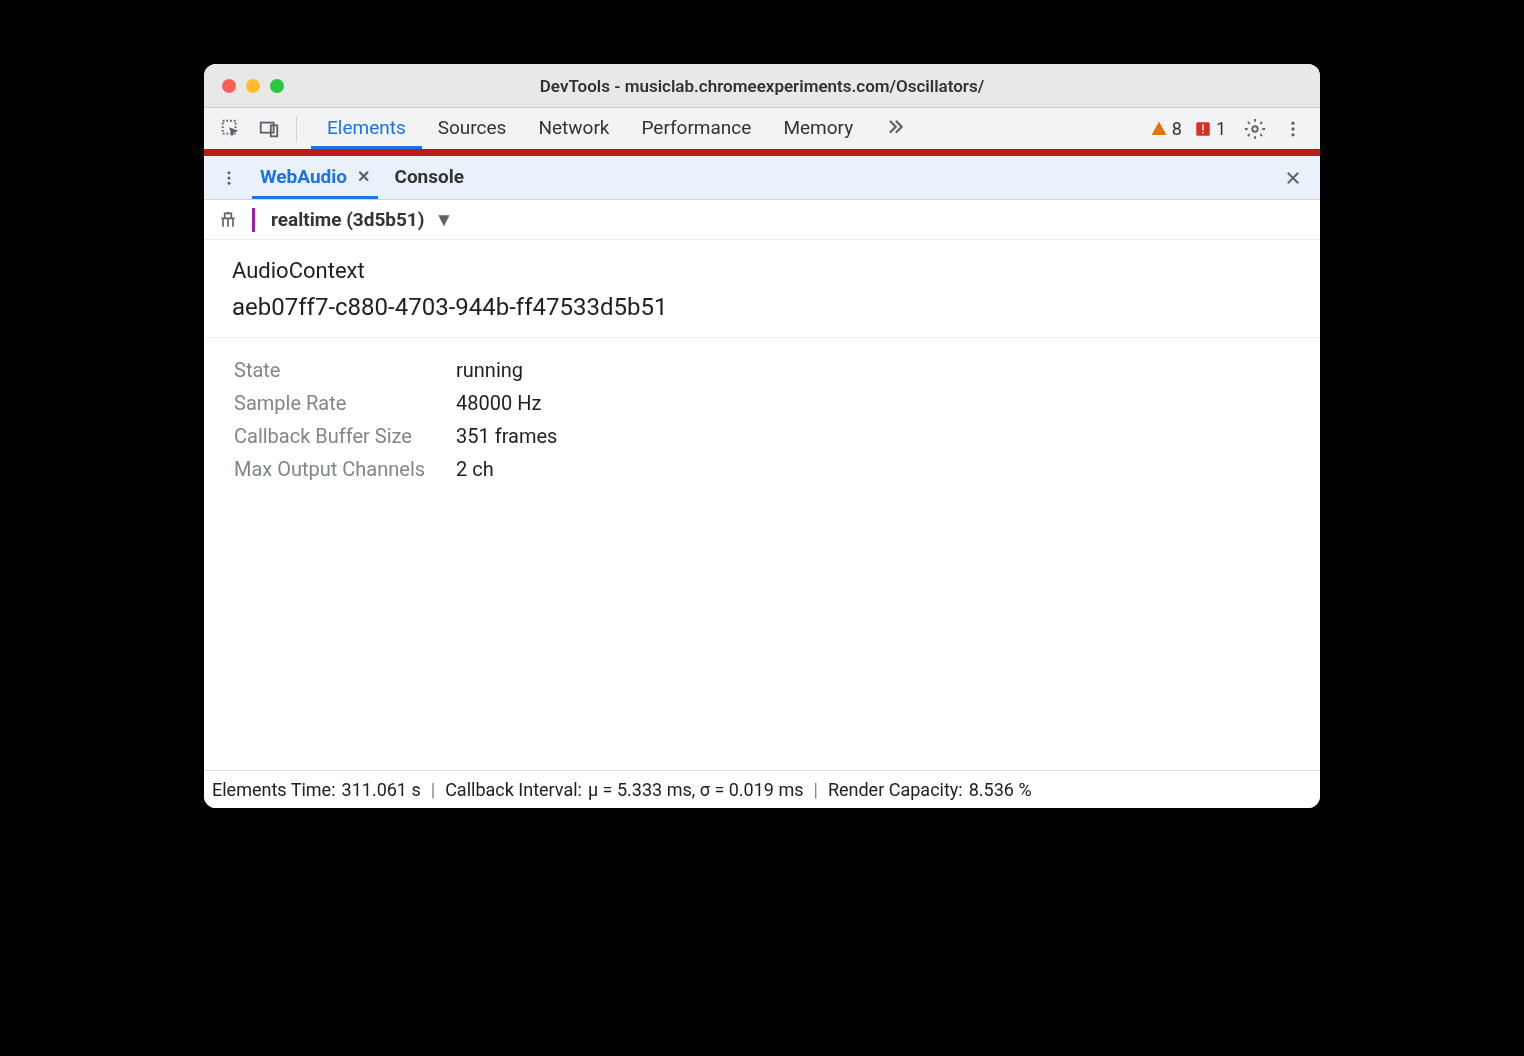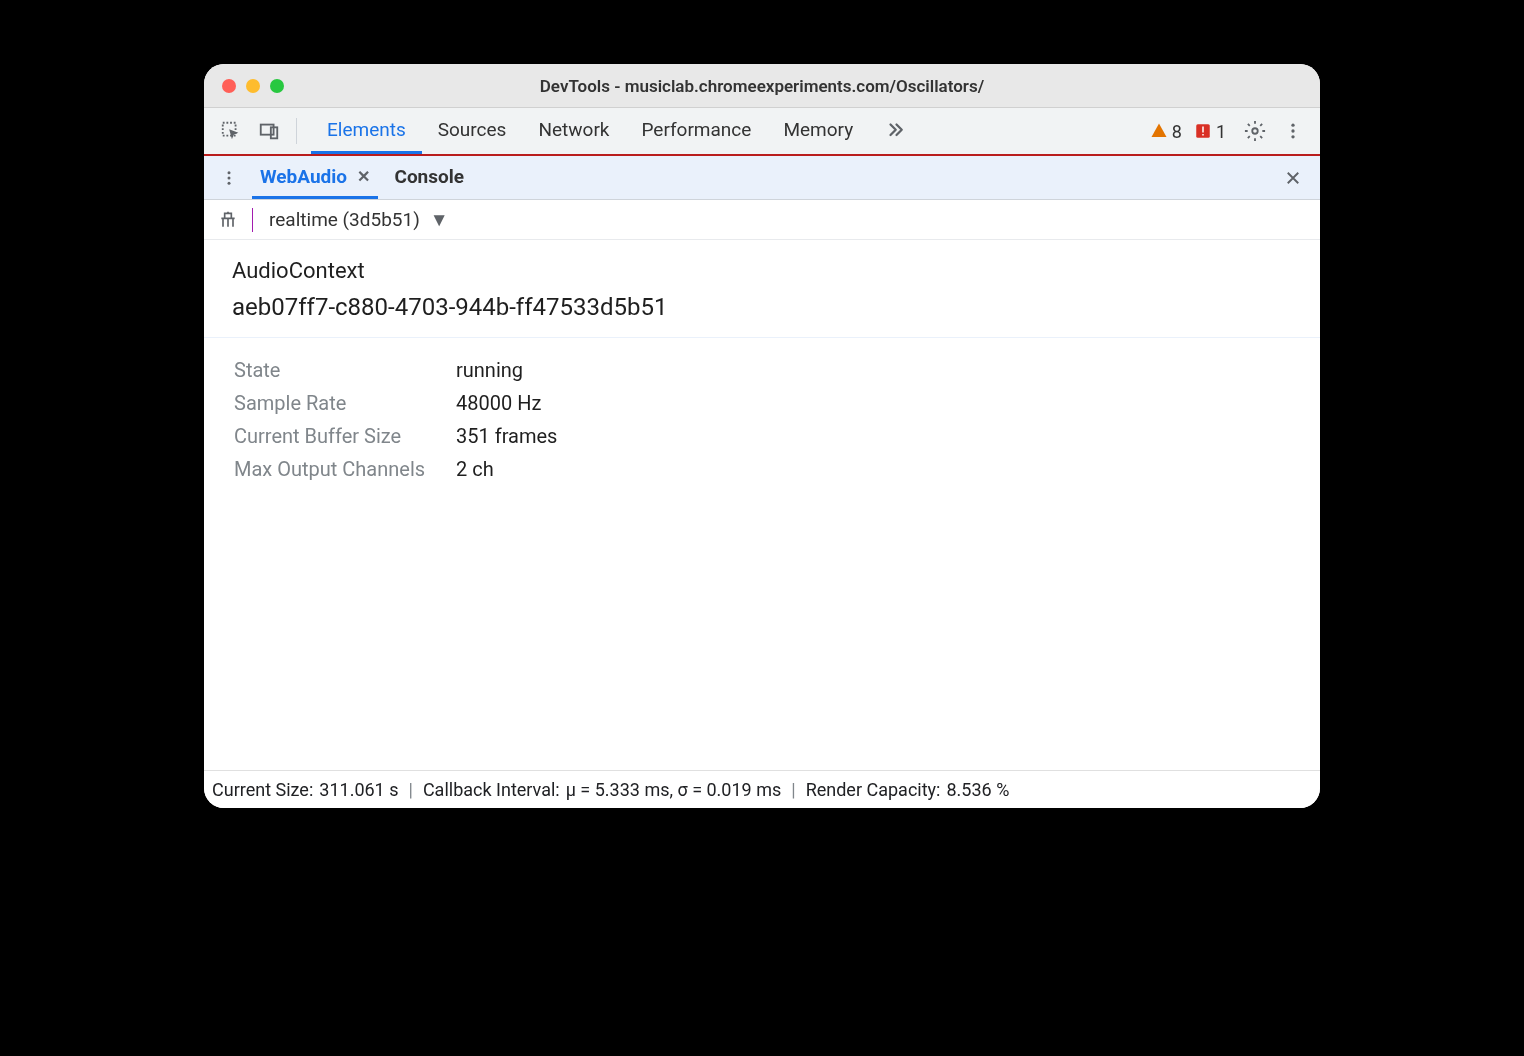--- a/index.html
+++ b/index.html
@@ -10,21 +10,21 @@
     font-family: -apple-system, BlinkMacSystemFont, "Segoe UI", Roboto, Helvetica, Arial, sans-serif;
     display: flex;
     align-items: flex-start;
     justify-content: center;
     padding-top: 64px;
   }
   .window {
     width: 1116px;
     height: 744px;
     background: #fff;
-    border-radius: 20px;
+    border-radius: 12px;
     box-shadow: 0 20px 60px rgba(0,0,0,0.5);
     display: flex;
     flex-direction: column;
     overflow: hidden;
   }
   .titlebar {
     height: 44px;
     background: #e8e8e8;
     border-bottom: 1px solid #d0d0d0;
     display: flex;
@@ -47,21 +47,21 @@
     left: 0; right: 0;
     text-align: center;
     font-size: 17px;
     font-weight: 600;
     color: #333;
     pointer-events: none;
   }
   .main-toolbar {
     height: 48px;
     background: #f1f3f4;
-    border-bottom: 2px solid #b91c1c;
+    border-bottom: 7px solid #b91c1c;
     display: flex;
     align-items: center;
     padding: 0 10px;
     gap: 4px;
     font-size: 18px;
     color: #333;
   }
   .main-toolbar .icon-btn {
     width: 34px; height: 34px;
     display: flex; align-items: center; justify-content: center;
@@ -141,23 +141,24 @@
     padding: 0 14px;
     gap: 14px;
     font-size: 19px;
     color: #333;
     background: #fff;
   }
   .context-dropdown {
     display: flex; align-items: center; gap: 10px;
     color: #333;
     padding: 0 6px;
-    border-left: 1px solid #a21caf;
+    border-left: 3px solid #a21caf;
     height: 24px;
     padding-left: 16px;
+    font-weight: bold;
   }
   .content {
     flex: 1;
     background: #fff;
     overflow: auto;
   }
   .section-header {
     padding: 18px 30px 16px 28px;
     border-bottom: 1px solid #eaf1fb;
   }
@@ -315,32 +316,32 @@
     <div class="props">
       <div class="prop-row">
         <div class="prop-label">State</div>
         <div class="prop-value">running</div>
       </div>
       <div class="prop-row">
         <div class="prop-label">Sample Rate</div>
         <div class="prop-value">48000 Hz</div>
       </div>
       <div class="prop-row">
-        <div class="prop-label">Current Buffer Size</div>
+        <div class="prop-label">Callback Buffer Size</div>
         <div class="prop-value">351 frames</div>
       </div>
       <div class="prop-row">
         <div class="prop-label">Max Output Channels</div>
         <div class="prop-value">2 ch</div>
       </div>
     </div>
   </div>
 
   <div class="status-bar">
-    <span>Current Size: </span>
+    <span>Elements Time: </span>
     <span>311.061 s</span>
     <span class="status-sep">|</span>
     <span>Callback Interval: </span>
     <span>μ = 5.333 ms, σ = 0.019 ms</span>
     <span class="status-sep">|</span>
     <span>Render Capacity: </span>
     <span>8.536 %</span>
   </div>
 
 </div>

